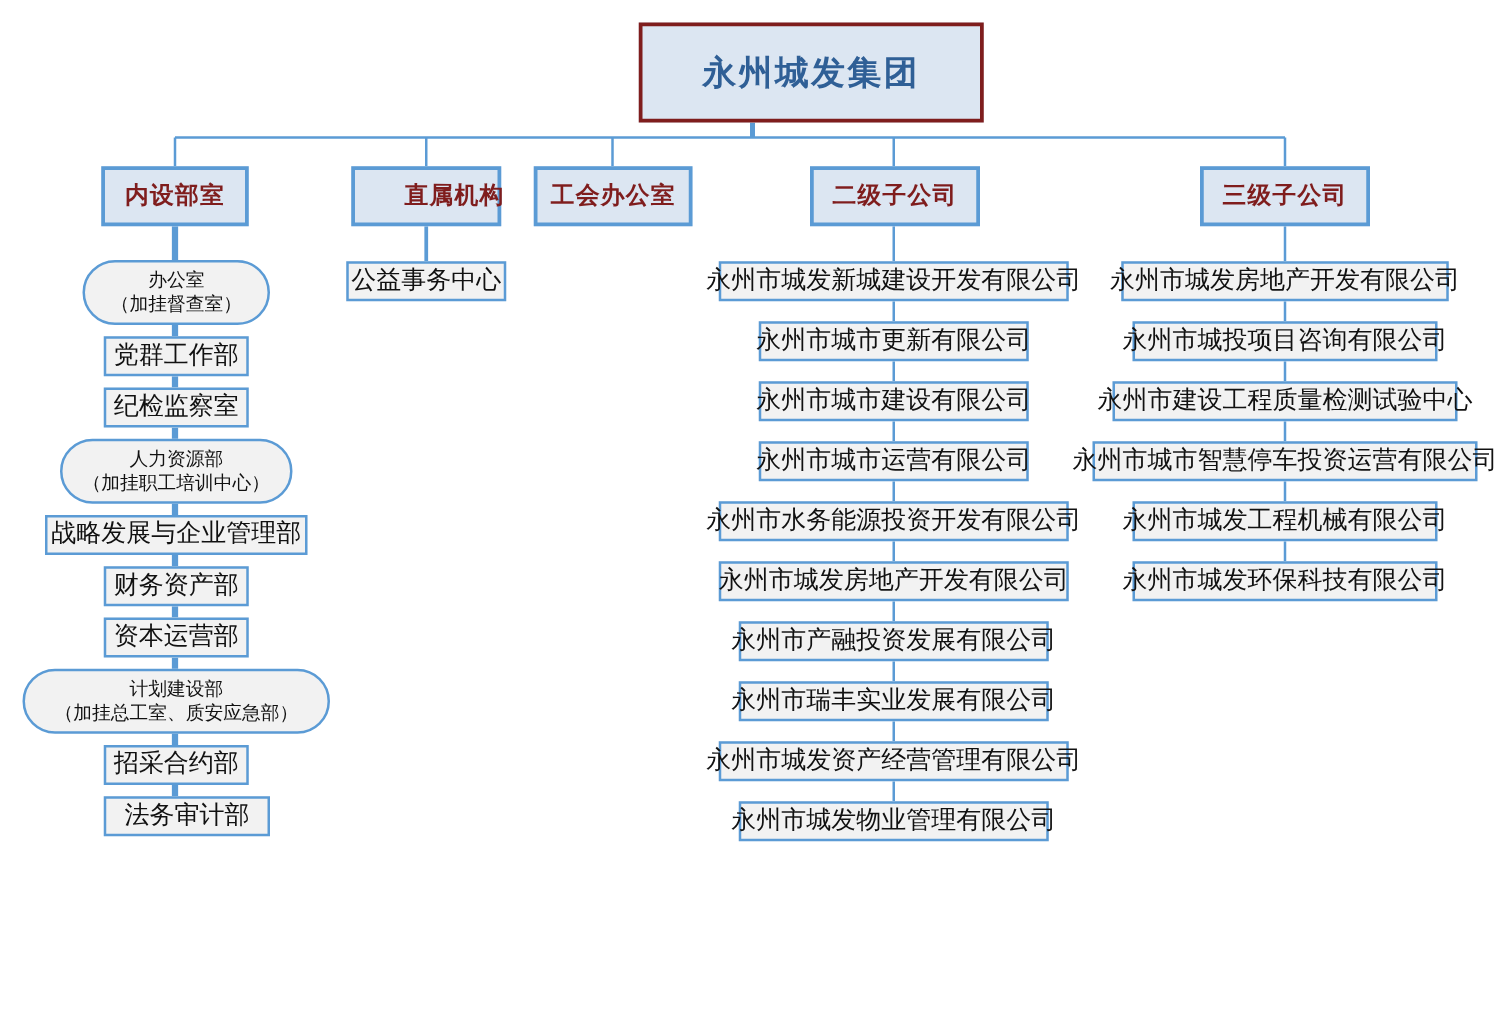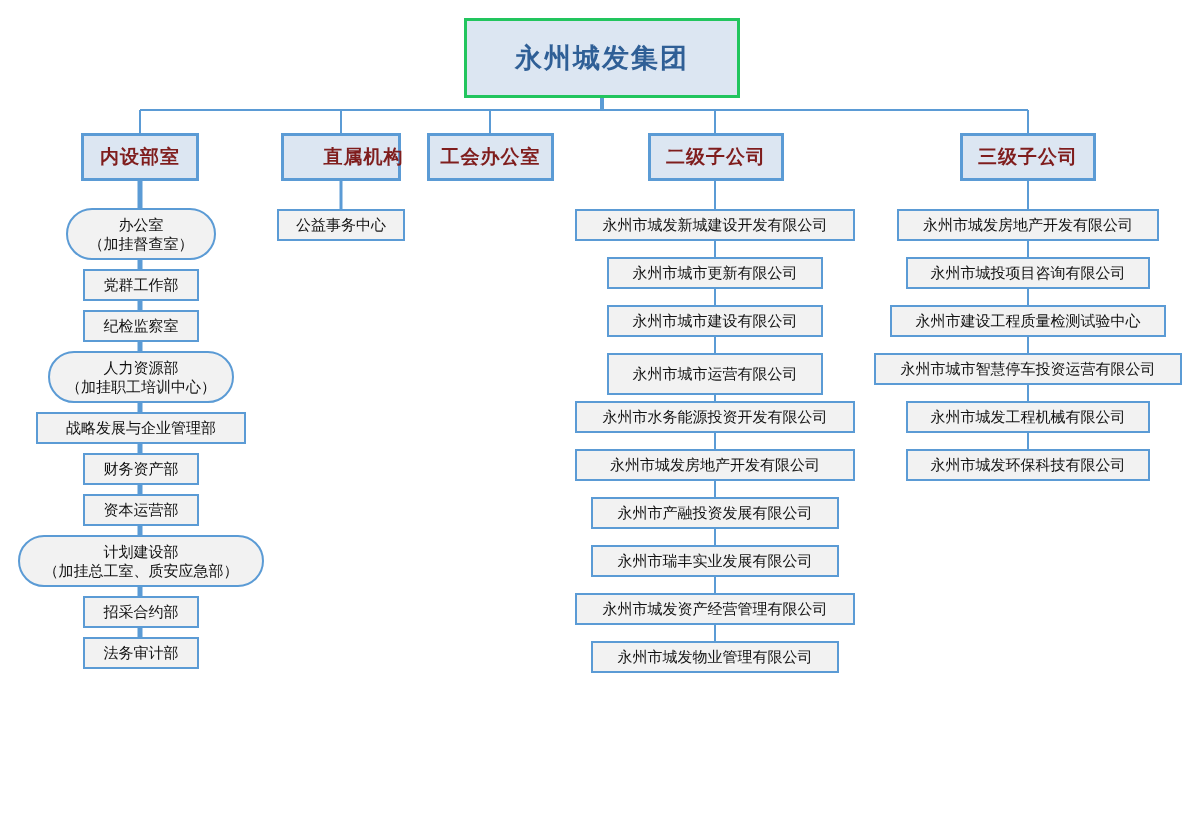--- a/index.html
+++ b/index.html
@@ -22,39 +22,40 @@
     display:flex;
     align-items:center;
     justify-content:center;
     text-align:center;
     line-height:1.28;
     color:#1f1f1f;
     white-space:pre;
   }
   .node.root{
     background:#dce6f2;
-    border:3px solid #22c55e;
+    border:3px solid #7f1d1d;
     color:#2f5f96;
     font-size:27px;
     font-weight:bold;
     letter-spacing:2px;
+    margin-left:47px;
   }
   .node.header{
     background:#dce6f2;
     border:3px solid #5b9bd5;
     color:#7f1d1d;
     font-size:19px;
     font-weight:bold;
     letter-spacing:1px;
   }
   .node.item{
     background:#f2f2f2;
     border:2px solid #5b9bd5;
     color:#111111;
-    font-size:15px;
+    font-size:20px;
   }
   .node.item.two-line{
     font-size:15px;
     border-radius:26px;
   }
 </style>
 </head>
 <body>
 
 <div id="chart-root">
@@ -102,29 +103,29 @@
       <div class="node item" style="left: 83px; top: 269px; width: 116px; height: 32px;">党群工作部</div>
       <div class="node item" style="left: 83px; top: 310px; width: 116px; height: 32px;">纪检监察室</div>
       <div class="node item two-line" style="left: 48px; top: 351px; width: 186px; height: 52px;">人力资源部
 （加挂职工培训中心）</div>
       <div class="node item" style="left: 36px; top: 412px; width: 210px; height: 32px;">战略发展与企业管理部</div>
       <div class="node item" style="left: 83px; top: 453px; width: 116px; height: 32px;">财务资产部</div>
       <div class="node item" style="left: 83px; top: 494px; width: 116px; height: 32px;">资本运营部</div>
       <div class="node item two-line" style="left: 18px; top: 535px; width: 246px; height: 52px;">计划建设部
 （加挂总工室、质安应急部）</div>
       <div class="node item" style="left: 83px; top: 596px; width: 116px; height: 32px;">招采合约部</div>
-      <div class="node item" style="left: 83px; top: 637px; width: 116px; height: 32px;">法务审计部</div>
+      <div class="node item" style="left: 83px; top: 637px; width: 133px; height: 32px;">法务审计部</div>
       <div class="node header" style="left: 281px; top: 133px; width: 120px; height: 48px; padding-left: 45px;">直属机构</div>
       <div class="node item" style="left: 277px; top: 209px; width: 128px; height: 32px;">公益事务中心</div>
       <div class="node header" style="left: 427px; top: 133px; width: 127px; height: 48px;">工会办公室</div>
       <div class="node header" style="left: 648px; top: 133px; width: 136px; height: 48px;">二级子公司</div>
       <div class="node item" style="left: 575px; top: 209px; width: 280px; height: 32px;">永州市城发新城建设开发有限公司</div>
       <div class="node item" style="left: 607px; top: 257px; width: 216px; height: 32px;">永州市城市更新有限公司</div>
       <div class="node item" style="left: 607px; top: 305px; width: 216px; height: 32px;">永州市城市建设有限公司</div>
-      <div class="node item" style="left: 607px; top: 353px; width: 216px; height: 42px;">永州市城市运营有限公司</div>
+      <div class="node item" style="left: 607px; top: 353px; width: 216px; height: 32px;">永州市城市运营有限公司</div>
       <div class="node item" style="left: 575px; top: 401px; width: 280px; height: 32px;">永州市水务能源投资开发有限公司</div>
       <div class="node item" style="left: 575px; top: 449px; width: 280px; height: 32px;">永州市城发房地产开发有限公司</div>
       <div class="node item" style="left: 591px; top: 497px; width: 248px; height: 32px; text-align: center;">永州市产融投资发展有限公司</div>
       <div class="node item" style="left: 591px; top: 545px; width: 248px; height: 32px;">永州市瑞丰实业发展有限公司</div>
       <div class="node item" style="left: 575px; top: 593px; width: 280px; height: 32px;">永州市城发资产经营管理有限公司</div>
       <div class="node item" style="left: 591px; top: 641px; width: 248px; height: 32px;">永州市城发物业管理有限公司</div>
       <div class="node header" style="left: 960px; top: 133px; width: 136px; height: 48px;">三级子公司</div>
       <div class="node item" style="left: 897px; top: 209px; width: 262px; height: 32px;">永州市城发房地产开发有限公司</div>
       <div class="node item" style="left: 906px; top: 257px; width: 244px; height: 32px;">永州市城投项目咨询有限公司</div>
       <div class="node item" style="left: 890px; top: 305px; width: 276px; height: 32px;">永州市建设工程质量检测试验中心</div>

